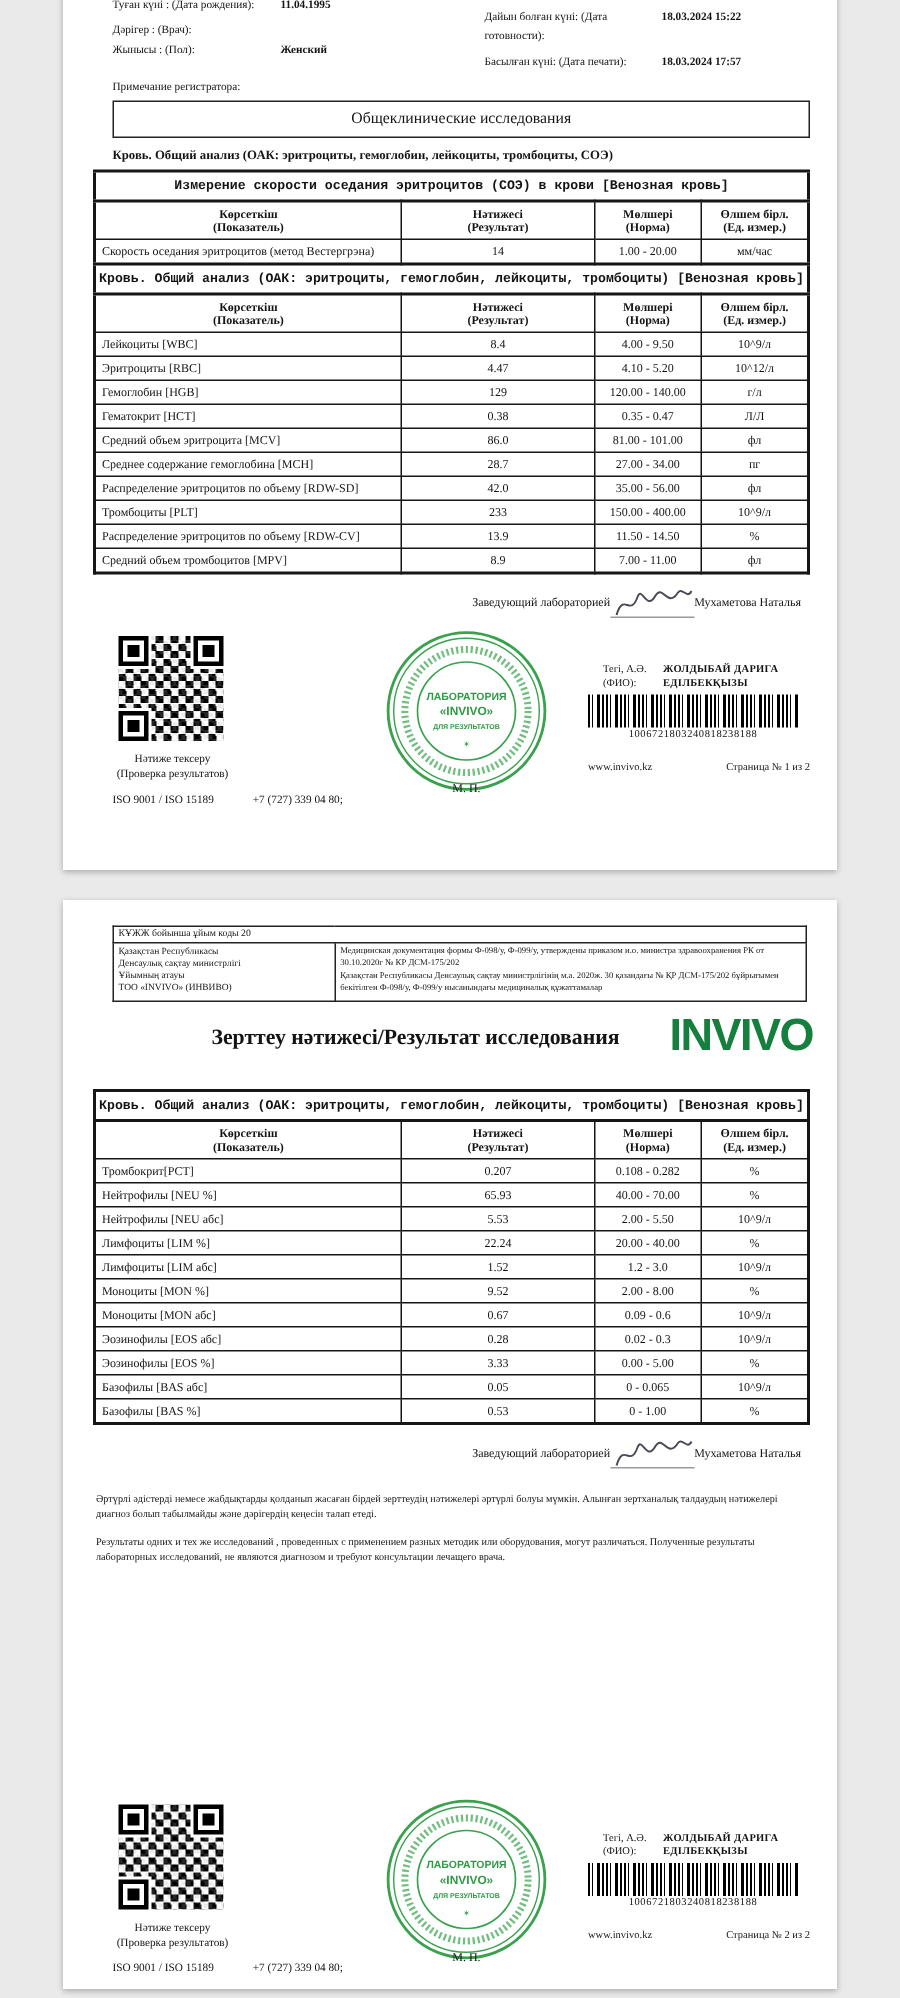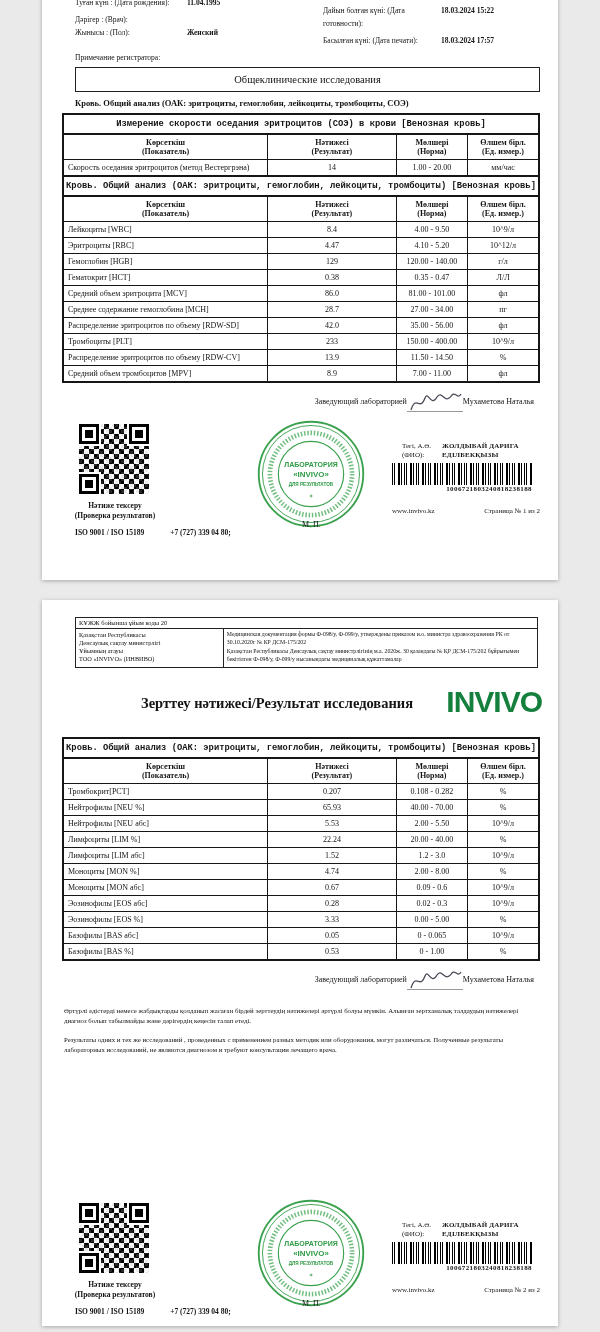--- a/index.html
+++ b/index.html
@@ -30,21 +30,21 @@
   table.main th{font-weight:bold;text-align:center;font-size:8px;padding:3px 2px;}
   col.c1{width:43%;}col.c2{width:27%;}col.c3{width:15%;}col.c4{width:15%;}
   td.res{padding-top:6px;}
 
   .sig{display:flex;align-items:center;justify-content:flex-end;margin:5px 24px 0 0;font-size:8px;}
   .sig .squig{position:relative;width:56px;height:26px;}
   .sig .squig .line{position:absolute;left:0;right:0;bottom:2px;border-bottom:1px solid #999;}
 
   
   .footer{display:flex;margin:10px 18px 0 33px;align-items:flex-start;}
-  .f-left{width:172px;text-align:left;font-weight:bold;}
+  .f-left{width:172px;text-align:left;}
   .qr{position:relative;width:70px;height:70px;margin-left:4px;
       background:
         repeating-conic-gradient(rgba(0,0,0,.85) 0% 25%, rgba(255,255,255,.92) 0% 50%) 0 0/10px 10px,
         repeating-conic-gradient(#000 0% 25%, #fff 0% 50%) 0 0/6px 6px;
       outline:3px solid #fff;}
   .finder{position:absolute;width:14px;height:14px;border:3px solid #000;background:#fff;box-shadow:0 0 0 2px #fff;}
   .finder::before{content:"";position:absolute;left:3px;top:3px;width:8px;height:8px;background:#000;}
   .f-tl{left:0;top:0;} .f-tr{right:0;top:0;} .f-bl{left:0;bottom:0;}
   .qr-cap{width:120px;text-align:center;font-size:7.5px;line-height:10px;margin:7px 0 0 -20px;}
   .iso-row{display:flex;gap:26px;font-size:7.5px;margin-top:7px;white-space:nowrap;}
@@ -52,32 +52,32 @@
   .f-center{width:180px;text-align:center;}
   .stamp-wrap{margin-top:-6px;}
   .mp{font-size:8px;margin-top:-14px;}
 
   .f-right{flex:1;padding-top:18px;}
   .pat{display:flex;font-size:7px;line-height:9px;margin-left:10px;}
   .pat .pl{width:40px;}
   .pat .pn{font-weight:bold;letter-spacing:.2px;}
   .barcode{margin-top:3px;width:140px;height:22px;
     background:repeating-linear-gradient(90deg,#000 0 1.5px,#fff 1.5px 2.5px,#000 2.5px 3.5px,#fff 3.5px 6px,#000 6px 8px,#fff 8px 9.5px,#000 9.5px 10.5px,#fff 10.5px 12px);}
-  .bc-num{font-size:7px;font-weight:bold;width:140px;text-align:right;letter-spacing:.4px;}
+  .bc-num{font-size:7px;font-weight:normal;width:140px;text-align:center;letter-spacing:.4px;}
   .web-row{display:flex;justify-content:space-between;width:148px;font-size:7px;margin-top:14px;}
 
   
   .headtbl{border-collapse:collapse;margin:17px 18px 0 33px;width:463px;}
   .headtbl td{border:1px solid #222;font-size:6.3px;line-height:8px;padding:2px 3px;vertical-align:top;}
   .headtbl .code{font-size:6.5px;padding:1px 3px;}
   .headtbl .l{width:32%;}
   .headtbl .tiny{font-size:5.8px;line-height:7.5px;}
   .headtbl .tiny p{margin:0 0 2px 0;}
 
-  .p2titlebar{position:relative;margin-top:19px;height:36px;}
+  .p2titlebar{position:relative;margin-top:8px;height:36px;}
   .p2title{position:absolute;left:70px;top:8px;width:330px;text-align:center;font-size:14.5px;font-weight:bold;}
   .logo{position:absolute;right:16px;top:-2px;font-family:"Liberation Sans",sans-serif;font-weight:800;font-size:30px;letter-spacing:-1px;}
 
   .disc{margin:14px 22px 0 22px;font-size:6.8px;line-height:10px;}
   .disc p{margin:0 0 9px 0;}
   .footer.abs{position:absolute;left:0;right:0;bottom:10px;margin:0 18px 0 33px;}
 
   .sig-name{white-space:nowrap;}
   .stamp-svg text{font-family:"Liberation Sans",sans-serif;}
 </style>
@@ -404,21 +404,21 @@
 
           <tr>
             <td>Лимфоциты [LIM абс]</td>
             <td class="c res">1.52</td>
             <td class="c res">1.2 - 3.0</td>
             <td class="c res">10^9/л</td>
           </tr>
 
           <tr>
             <td>Моноциты [MON %]</td>
-            <td class="c res">4.74</td>
+            <td class="c res">9.52</td>
             <td class="c res">2.00 - 8.00</td>
             <td class="c res">%</td>
           </tr>
 
           <tr>
             <td>Моноциты [MON абс]</td>
             <td class="c res">0.67</td>
             <td class="c res">0.09 - 0.6</td>
             <td class="c res">10^9/л</td>
           </tr>

